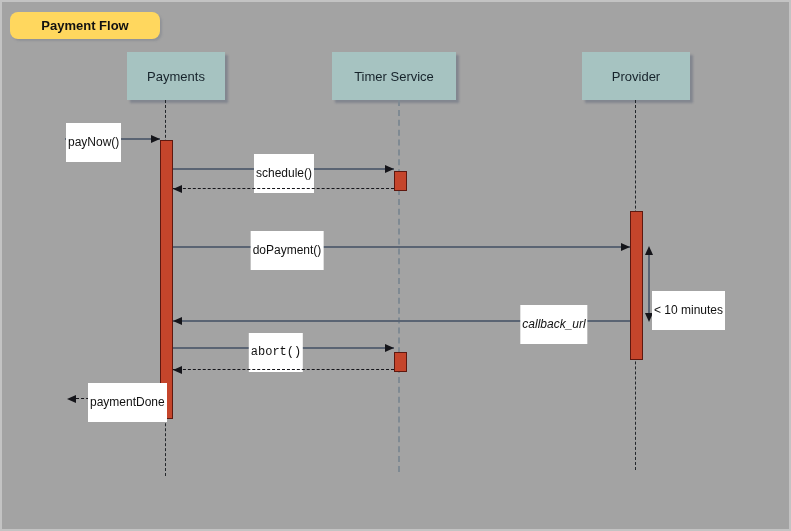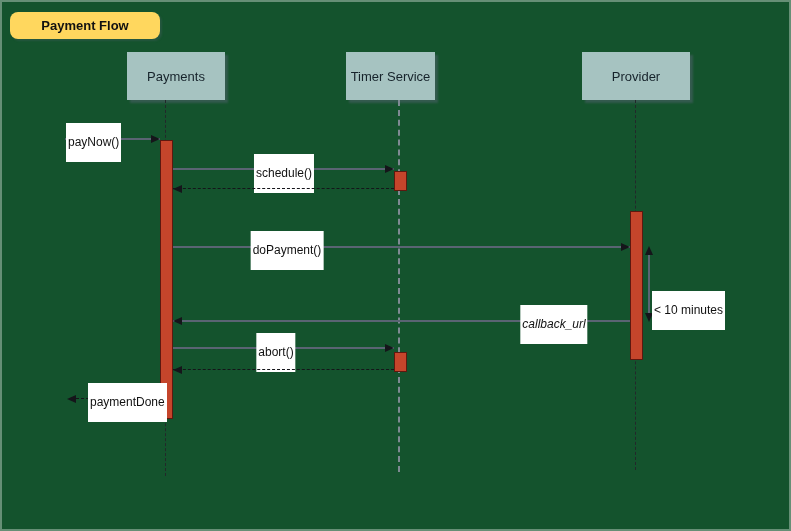--- a/index.html
+++ b/index.html
@@ -3,21 +3,21 @@
 <meta charset="utf-8">
 <style>
   html,body{margin:0;padding:0;}
   body{
     font-family:"Liberation Sans", sans-serif;
     background:#eef2fb;
   }
   .canvas{
     position:relative;
     width:791px;height:531px;
-    background:#14532d;
+    background:#a3a3a3;
     box-shadow:inset 0 0 0 2px rgba(255,255,255,0.35);
     overflow:hidden;
   }
   .title-box{
     position:absolute;left:10px;top:12px;width:150px;height:27px;
     background:#ffd75e;border-radius:8px;
     display:flex;align-items:center;justify-content:center;
     font-size:13px;font-weight:bold;color:#111;
     box-shadow:2px 2px 2px rgba(90,100,120,0.25);
   }
@@ -60,21 +60,21 @@
 
 <div class="canvas">
 
   <div class="title-box">
     <span>Payment Flow</span>
   </div>
 
   <div class="actor" style="left:127px;width:98px;">
     <span>Payments</span>
   </div>
-  <div class="actor" style="left:346px;width:89px;">
+  <div class="actor" style="left:332px;width:124px;">
     <span>Timer Service</span>
   </div>
   <div class="actor" style="left:582px;width:108px;">
     <span>Provider</span>
   </div>
 
   <div class="lifeline" style="left:165px;top:100px;height:376px;"></div>
   <div class="lifeline gray" style="left:398px;top:100px;height:372px;"></div>
   <div class="lifeline" style="left:635px;top:100px;height:370px;"></div>
 
@@ -102,21 +102,21 @@
   <div class="arr arr-up" style="left:645px;top:246px;"></div>
   <div class="arr arr-down" style="left:645px;top:313px;"></div>
   <span class="msg-label" style="left:652px;top:291px;">&lt; 10 minutes</span>
 
   <div class="solid-line" style="left:173px;top:320px;width:457px;"></div>
   <div class="arr arr-left" style="left:173px;top:317px;"></div>
   <span class="msg-label italic centered" style="left:554px;top:305px;">callback_url</span>
 
   <div class="solid-line" style="left:173px;top:347px;width:221px;"></div>
   <div class="arr arr-right" style="left:385px;top:344px;"></div>
-  <span class="msg-label centered" style="left:276px;top:333px;">abort()</span>
+  <span class="msg-label centered" style="left:276px;top:333px;font-family:Liberation Mono, monospace;">abort()</span>
 
   <div class="dashed-line" style="left:173px;top:369px;width:221px;"></div>
   <div class="arr arr-left" style="left:173px;top:366px;"></div>
 
   <div class="dashed-line" style="left:76px;top:398px;width:84px;"></div>
   <div class="arr arr-left" style="left:67px;top:395px;"></div>
   <span class="msg-label" style="left:88px;top:383px;text-align:right;">paymentDone</span>
 
 </div>
 

